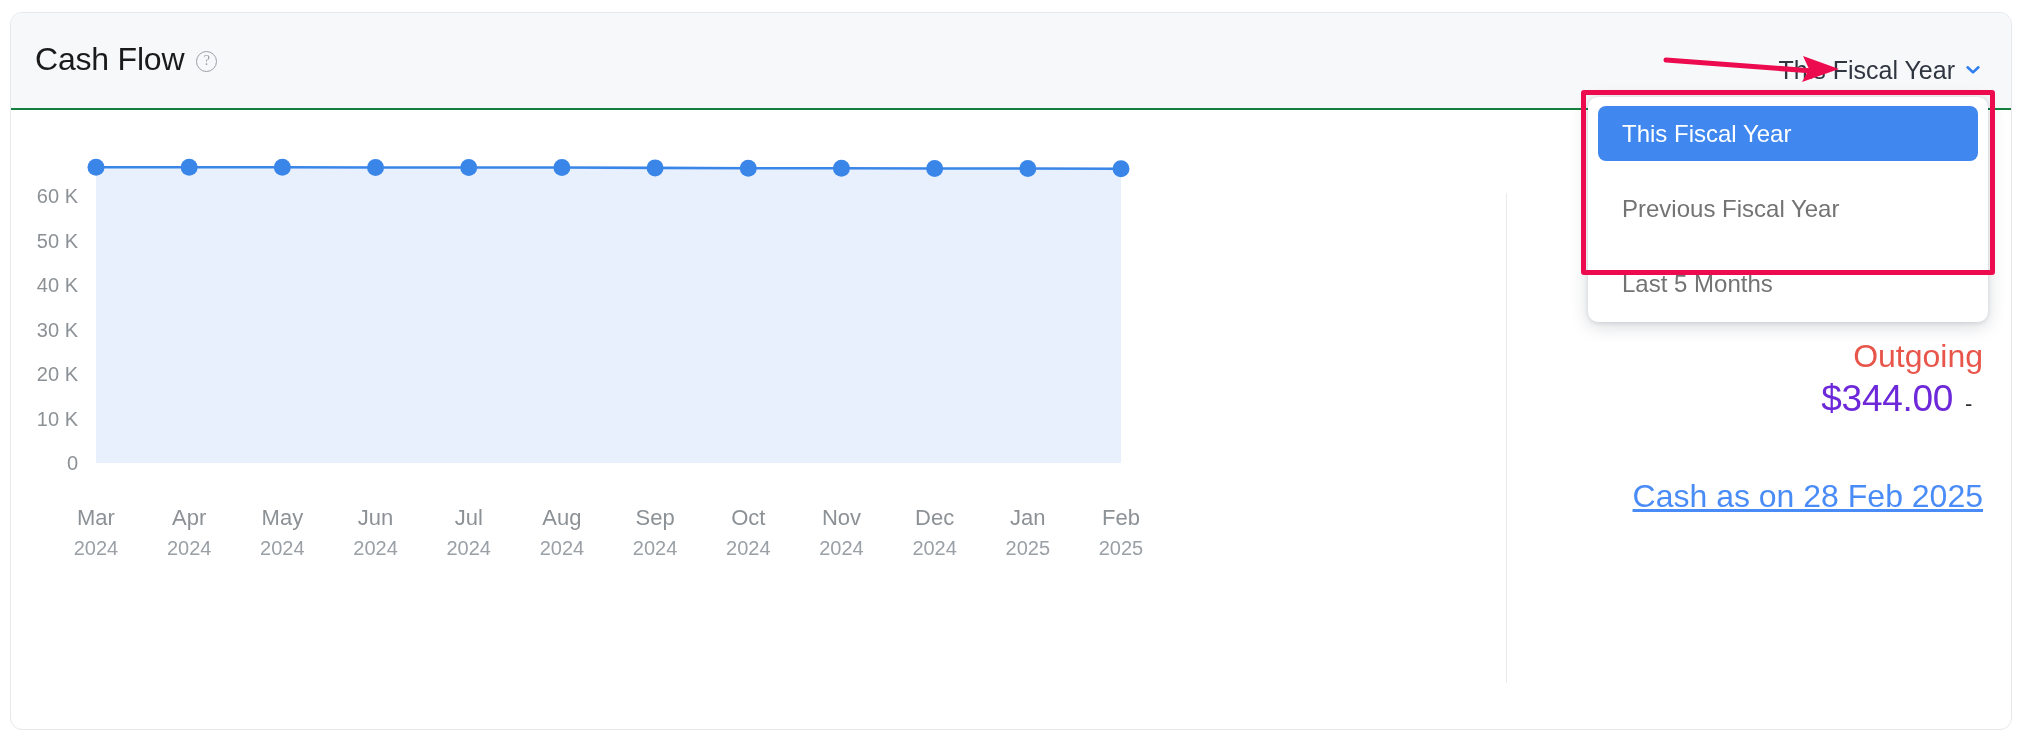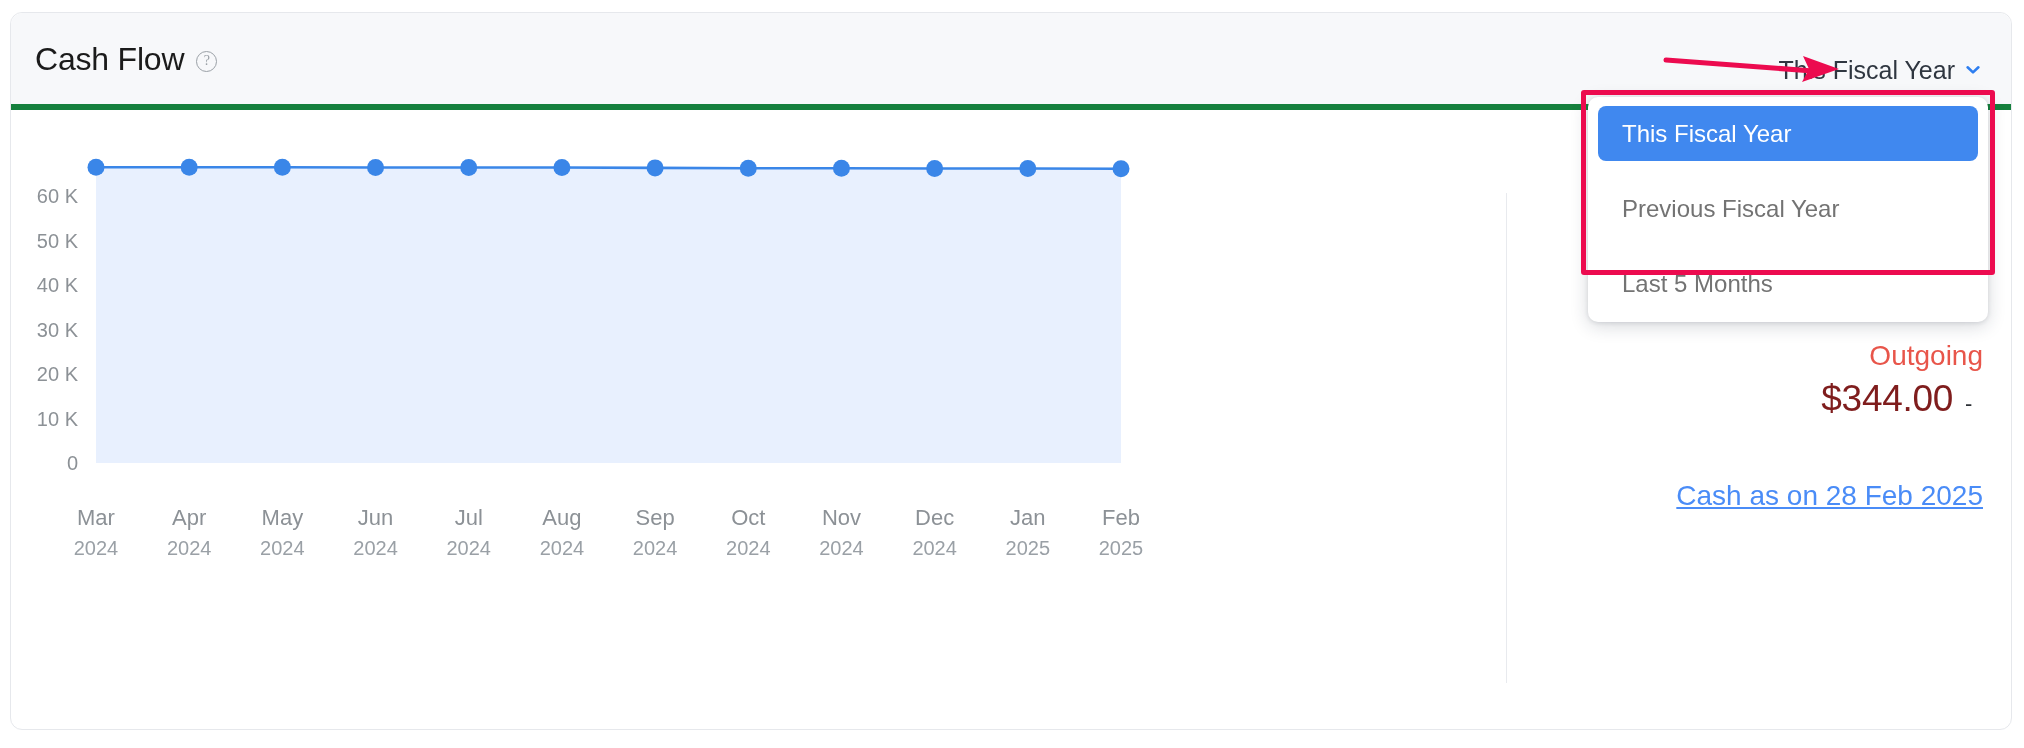--- a/index.html
+++ b/index.html
@@ -20,21 +20,21 @@
     background: #ffffff;
     border: 1px solid #e6e8ec;
     border-radius: 12px;
     overflow: visible;
   }
 
   .card-header {
     position: absolute; left: 0; top: 0;
     width: 100%; height: 97px;
     background: #f7f8fa;
-    border-bottom: 6px solid #15803d;
+    border-bottom: 2px solid #15803d;
     border-radius: 12px 12px 0 0;
   }
 
   .title-wrap {
     position: absolute;
     left: 24px; top: 27px;
     display: flex; align-items: center; gap: 12px;
   }
   .card-title {
     font-size: 32px;
@@ -140,37 +140,37 @@
     left: 1510px; top: 130px;
     width: 480px; height: 560px;
   }
   .sum-block {
     position: absolute;
     right: 18px;
     text-align: right;
     width: 460px;
   }
   .sum-label {
-    font-size: 28px;
+    font-size: 32px;
     line-height: 30px;
     margin-bottom: 6px;
   }
   .sum-label.incoming { color: #2e8b57; }
   .sum-label.outgoing { color: #e8554a; }
   .sum-label.cash { color: #4a8cf7; text-decoration: underline; }
 
   .sum-value-row {
     display: flex;
     align-items: baseline;
     justify-content: flex-end;
     gap: 12px;
   }
   .sum-value {
     font-size: 37px;
-    color: #7f1d1d;
+    color: #6d28d9;
     line-height: 44px;
     letter-spacing: -0.3px;
   }
   .sum-op {
     font-size: 22px;
     color: #2b2f35;
     width: 18px;
     text-align: left;
     line-height: 30px;
   }

